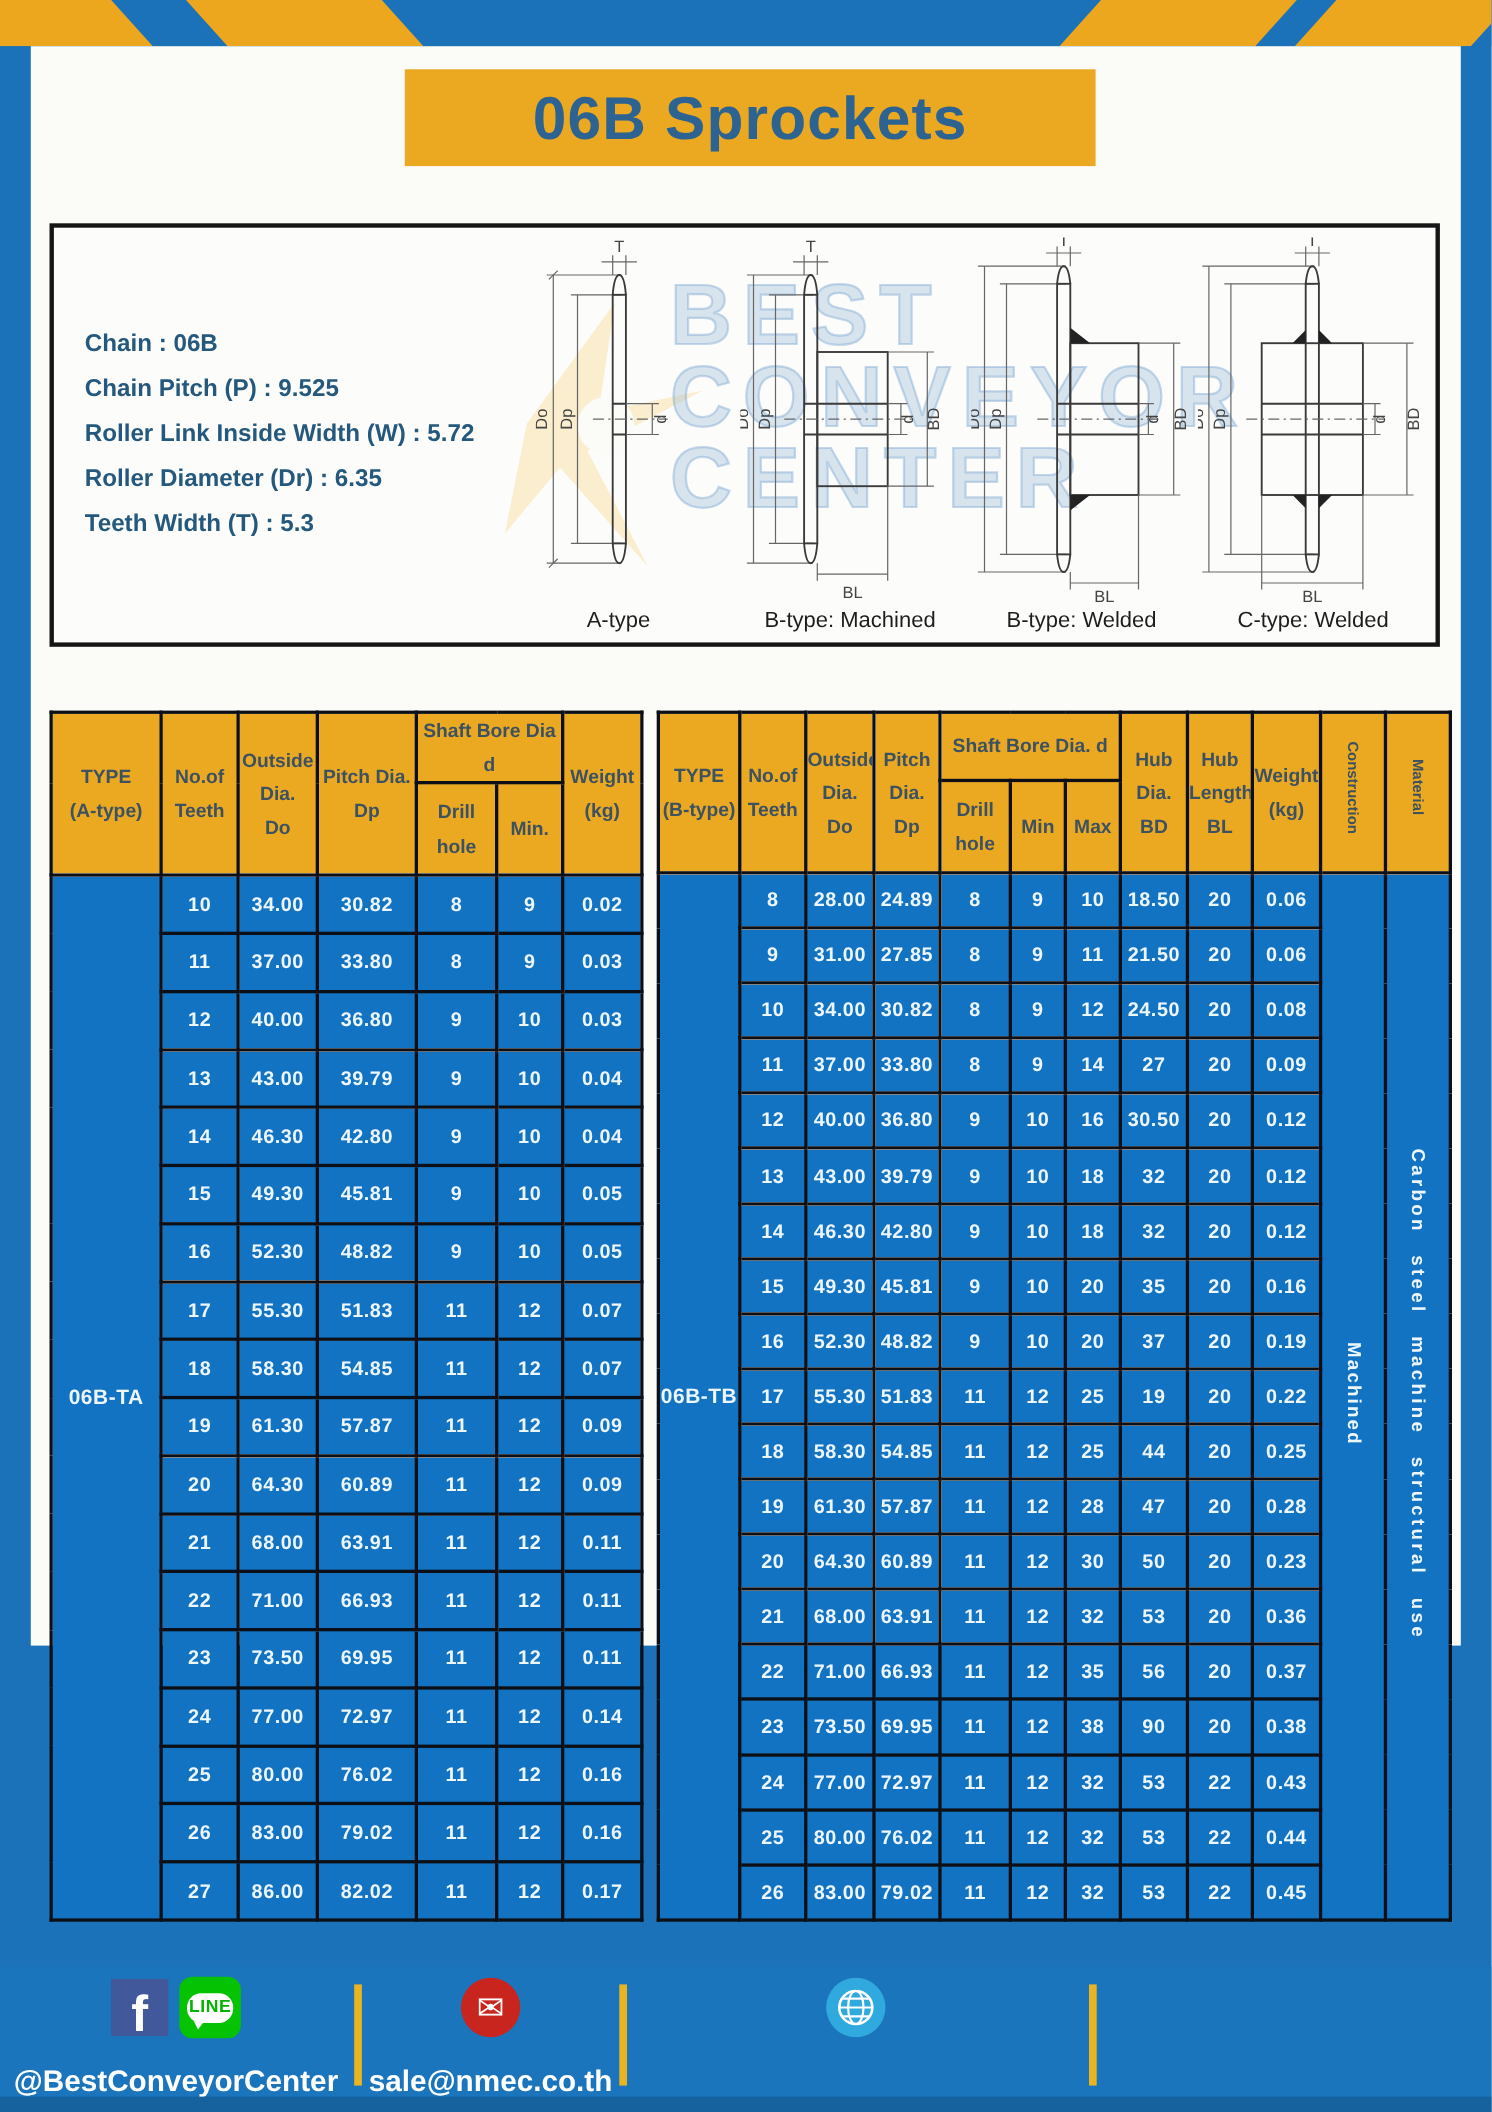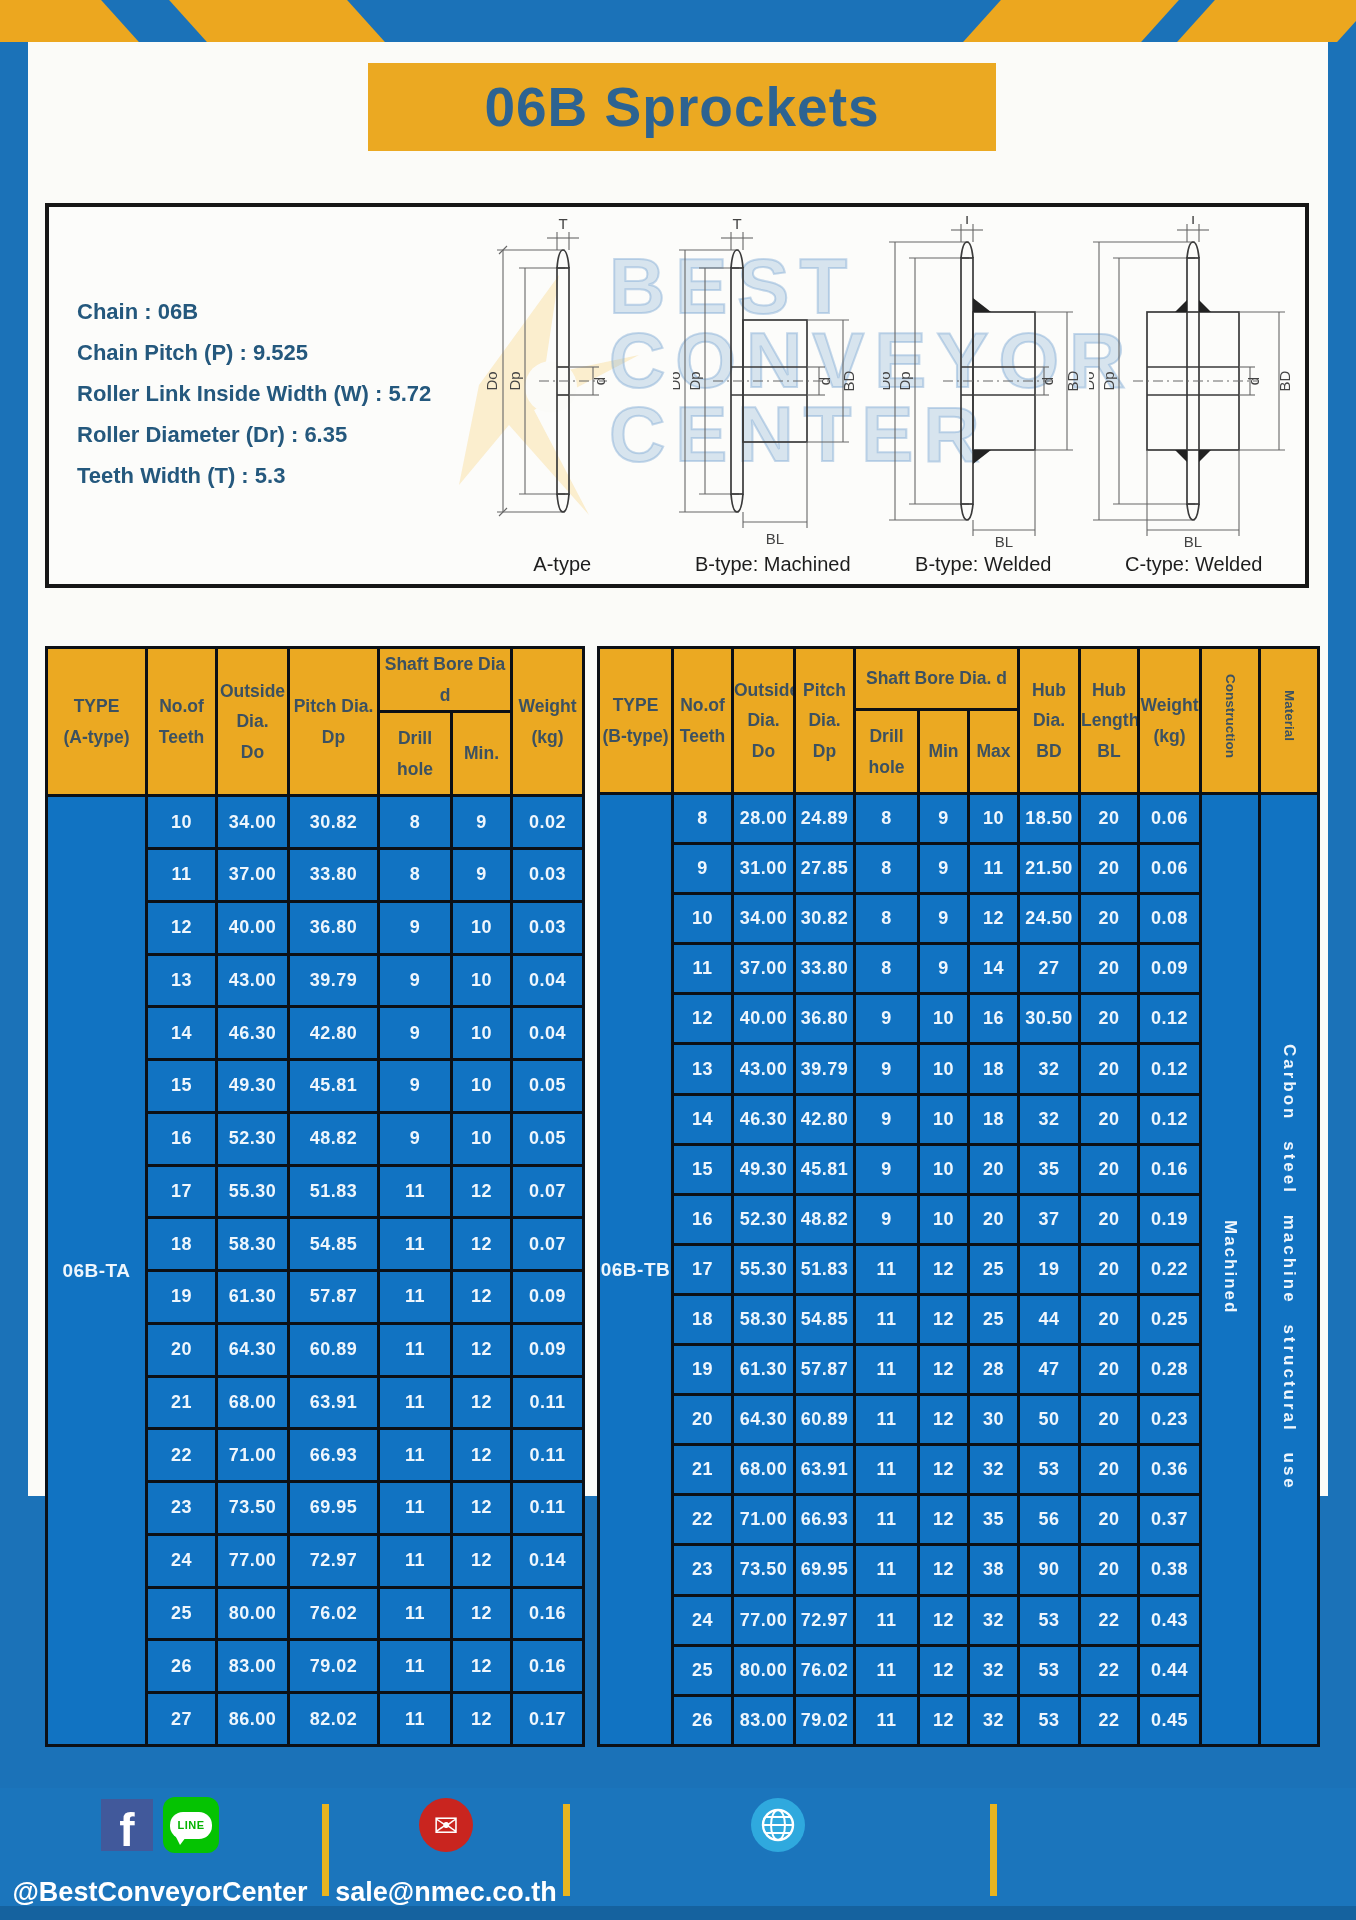--- a/index.html
+++ b/index.html
@@ -58,21 +58,21 @@
     justify-content:space-between;}
   .fsec .flabel{color:#fff;font-weight:bold;font-size:27px;white-space:nowrap;}
   .fdiv{position:absolute;top:16px;width:7px;height:92px;background:#e9b41f;}
   .icons-row{display:flex;gap:10px;align-items:center;height:62px;}
   .fb-icon{width:52px;height:52px;background:#41599b;display:flex;align-items:flex-end;justify-content:center;}
   .fb-icon span{color:#fff;font-size:46px;font-weight:bold;line-height:.92;}
   .line-icon{width:56px;height:56px;background:#05c302;border-radius:12px;position:relative;
     display:flex;align-items:center;justify-content:center;}
   .line-bubble{width:42px;height:27px;background:#fff;border-radius:13px;display:flex;align-items:center;
     justify-content:center;position:relative;}
-  .line-bubble span{color:#05b302;font-size:11px;font-weight:bold;letter-spacing:.5px;}
+  .line-bubble span{color:#05b302;font-size:16px;font-weight:bold;letter-spacing:.5px;}
   .line-bubble::after{content:"";position:absolute;left:6px;bottom:-6px;width:0;height:0;
     border-left:4px solid transparent;border-right:6px solid transparent;border-top:8px solid #fff;}
   .round-icon{width:54px;height:54px;border-radius:50%;display:flex;align-items:center;justify-content:center;}
   .mail-icon{background:#c9251f;}
   .mail-icon span{color:#fff;font-size:30px;font-family:"DejaVu Sans",sans-serif;}
   .globe-icon{background:#2fa9de;}
   .phone-icon{background:#f0bf2a;}
 </style>
 </head>
 <body>

